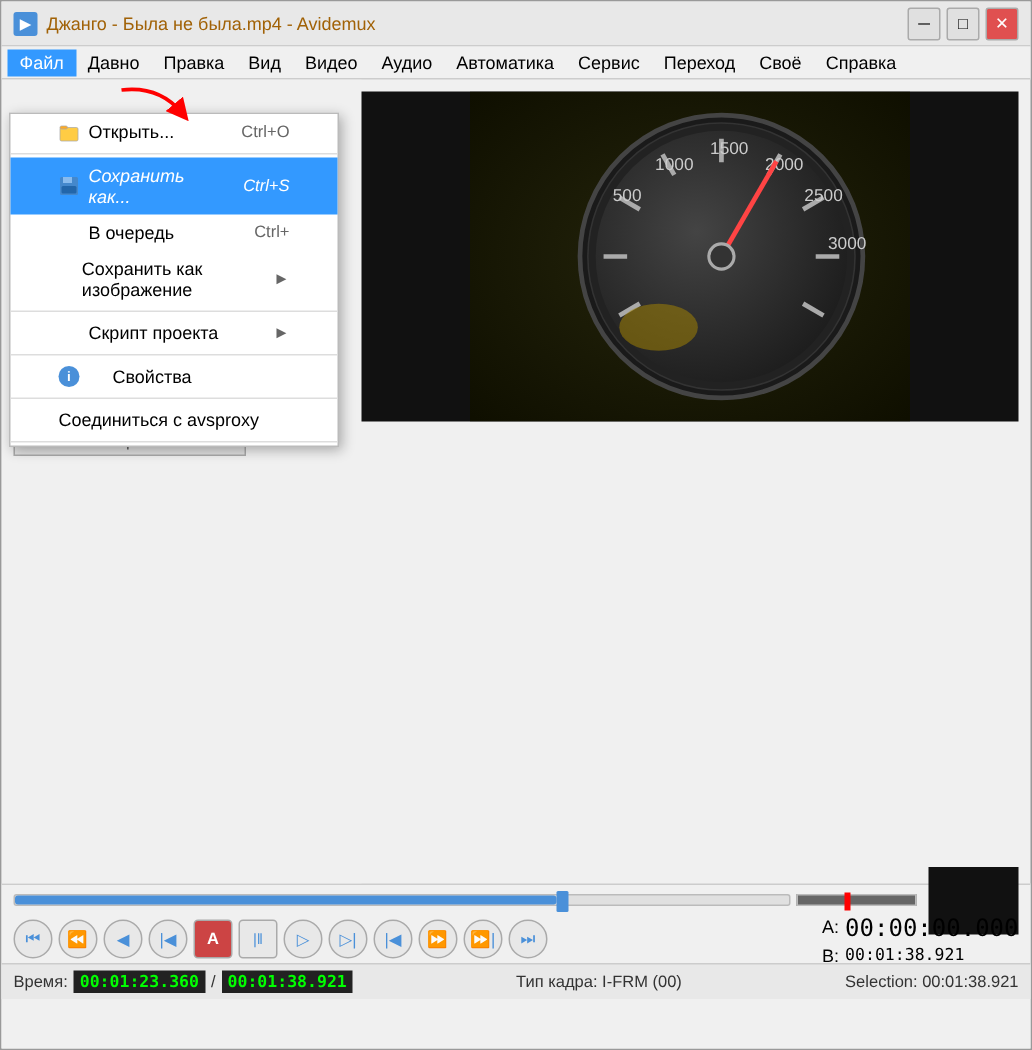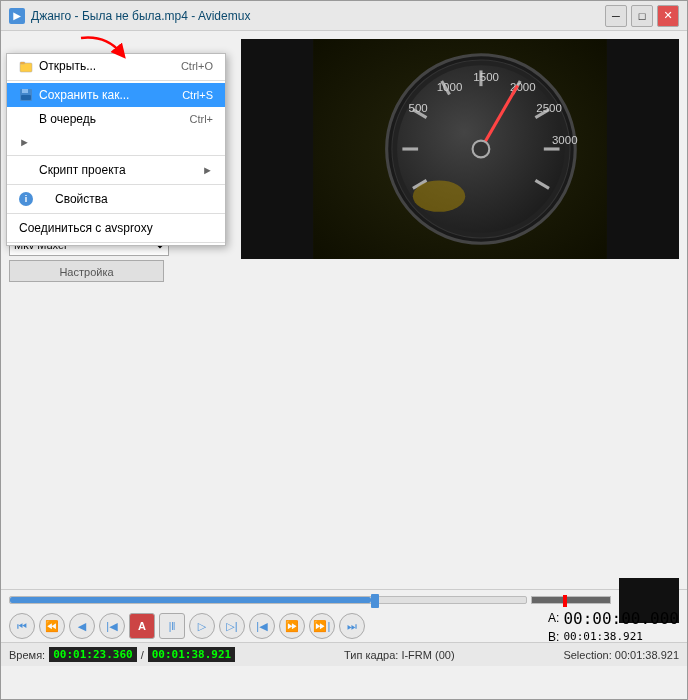--- a/index.html
+++ b/index.html
@@ -35,21 +35,21 @@
       border-radius: 2px;
       display: flex;
       align-items: center;
       justify-content: center;
       color: white;
       font-size: 10px;
     }
     .title-bar-text {
       flex: 1;
       font-size: 12px;
-      color: #0c4a6e;
+      color: #a16207;
     }
     .title-bar-buttons {
       display: flex;
       gap: 4px;
     }
     .tb-btn {
       width: 22px;
       height: 22px;
       background: #e0e0e0;
       border: 1px solid #aaa;
@@ -257,21 +257,21 @@
       position: absolute;
       top: 0;
       left: 20px;
       background: white;
       border: 1px solid #bbb;
       box-shadow: 2px 2px 8px rgba(0,0,0,0.3);
       min-width: 220px;
       z-index: 1000;
     }
     .dm-item {
-      padding: 5px 12px;
+      padding: 5px 32px;
       font-size: 12px;
       cursor: pointer;
       display: flex;
       justify-content: space-between;
       align-items: center;
       gap: 20px;
     }
     .dm-item.highlighted {
       background: #3399ff;
       color: white;
@@ -350,20 +350,33 @@
       <span>▶</span>
     </div>
     <span class="title-bar-text">Джанго - Была не была.mp4 - Avidemux</span>
     <div class="title-bar-buttons">
       <div class="tb-btn">─</div>
       <div class="tb-btn">□</div>
       <div class="tb-btn close">✕</div>
     </div>
   </div>
 
+  <div class="menubar">
+    <div class="menu-item active">Файл</div>
+    <div class="menu-item">Давно</div>
+    <div class="menu-item">Правка</div>
+    <div class="menu-item">Вид</div>
+    <div class="menu-item">Видео</div>
+    <div class="menu-item">Аудио</div>
+    <div class="menu-item">Автоматика</div>
+    <div class="menu-item">Сервис</div>
+    <div class="menu-item">Переход</div>
+    <div class="menu-item">Своё</div>
+    <div class="menu-item">Справка</div>
+  </div>
 
   <div class="main-area">
 
     <div class="left-panel">
       <div style="height:50px"></div>
 
       <div style="font-size:10px;color:#888;margin-bottom:2px;">Аудио кодек:</div>
       <div class="dropdown-row">
         <select class="panel-select">
           <option>Copy</option>
@@ -468,21 +481,21 @@
                   <rect x="1" y="4" width="12" height="9" rx="1" fill="#ffcc44" stroke="#aaa" stroke-width="0.5"></rect>
                   <rect x="1" y="3" width="5" height="2" rx="1" fill="#ffaa22" stroke="#aaa" stroke-width="0.5"></rect>
                 </svg>
             </div>
             <span>Открыть...</span>
           </div>
           <span class="dm-shortcut">Ctrl+O</span>
         </div>
         <div class="dm-separator"></div>
 
-        <div class="dm-item highlighted" style="position:relative;">
+        <div class="dm-item highlighted" style="position:relative;font-style:italic;">
           <div class="dm-item-with-icon">
             <div class="dm-icon">
               <svg width="14" height="14" viewBox="0 0 14 14">
                   <rect x="1" y="1" width="12" height="12" rx="1" fill="#4488cc" stroke="#white" stroke-width="0.5"></rect>
                   <rect x="3" y="1" width="6" height="4" fill="#88bbee"></rect>
                   <rect x="2" y="7" width="10" height="5" rx="1" fill="#2266aa"></rect>
                 </svg>
             </div>
             <span>Сохранить как...</span>
           </div>
@@ -491,20 +504,24 @@
 
         <div class="dm-item">
           <div class="dm-item-with-icon">
             <div class="dm-icon"></div>
             <span>В очередь</span>
           </div>
           <span class="dm-shortcut">Ctrl+</span>
         </div>
 
         <div class="dm-item">
+          <div class="dm-item-with-icon">
+            <div class="dm-icon"></div>
+            <span>Сохранить как изображение</span>
+          </div>
           <span class="dm-shortcut">►</span>
         </div>
 
 
         <div class="dm-separator"></div>
 
         <div class="dm-item">
           <div class="dm-item-with-icon">
             <div class="dm-icon"></div>
             <span>Скрипт проекта</span>

